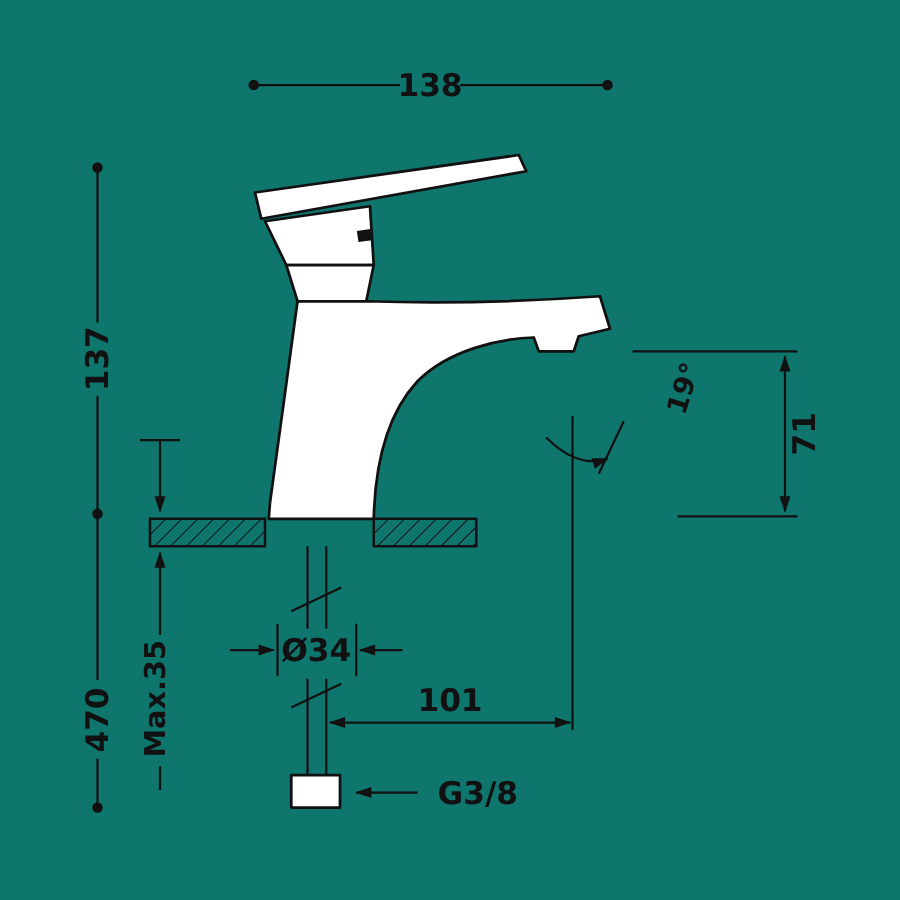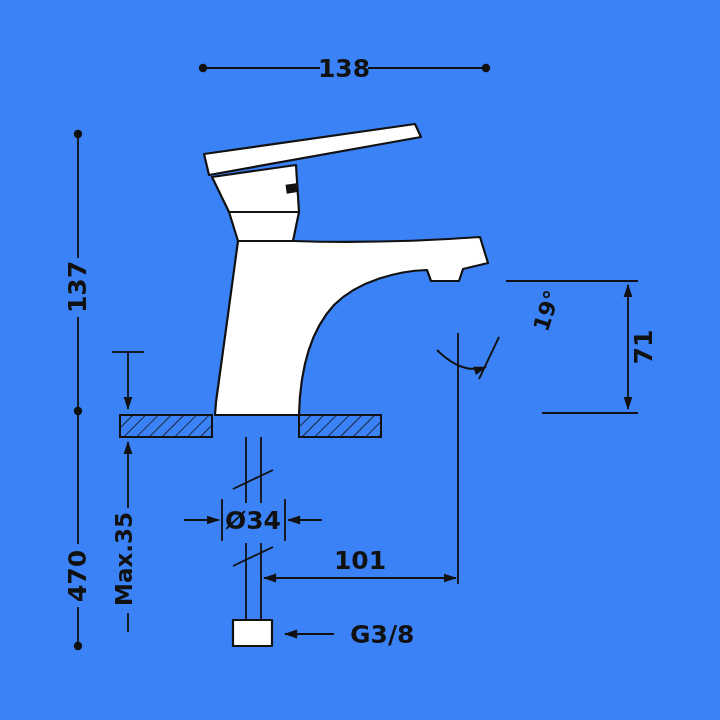--- a/index.html
+++ b/index.html
@@ -6,21 +6,21 @@
     margin: 0;
     padding: 0;
     width: 720px;
     height: 720px;
     background: #ffffff;
     font-family: "DejaVu Sans", sans-serif;
   }
   .canvas-wrap {
     width: 720px;
     height: 720px;
-    background: #3b82f6;
+    background: #0f766e;
   }
   svg { display: block; }
   .outline {
     fill: #ffffff;
     stroke: #111111;
     stroke-width: 2.2;
     stroke-linejoin: round;
   }
   .dimline {
     stroke: #111111;

